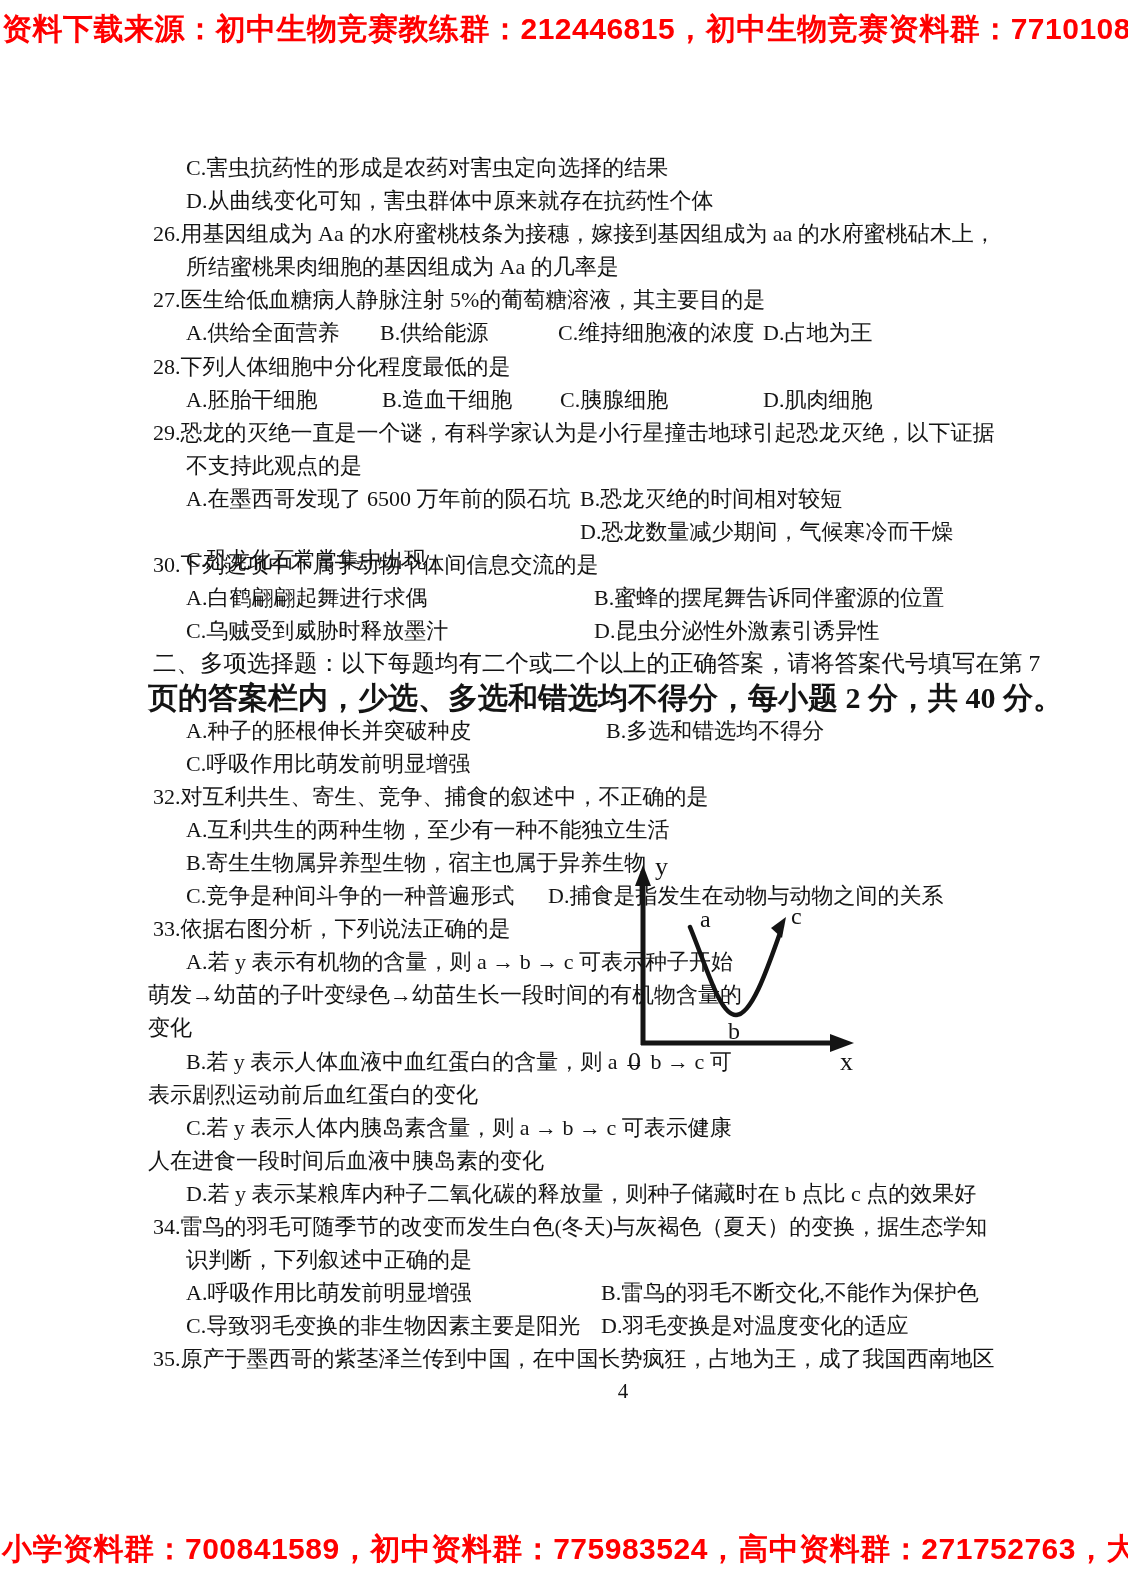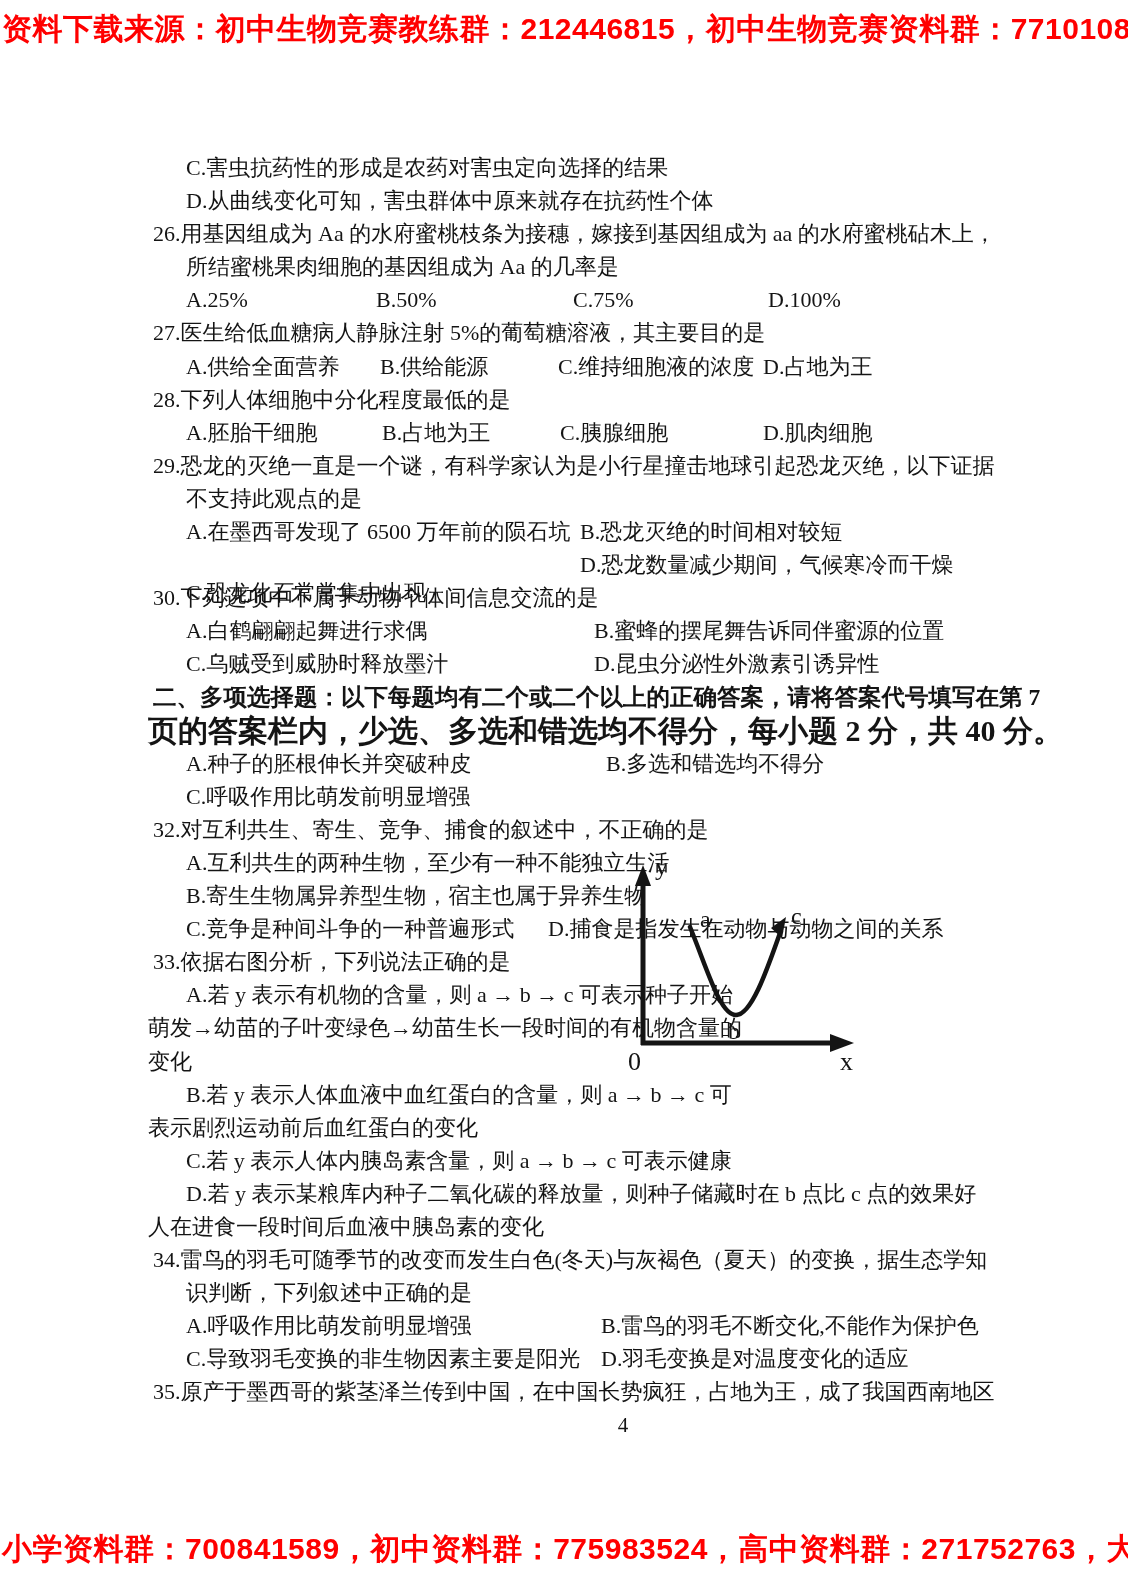--- a/index.html
+++ b/index.html
@@ -14,56 +14,50 @@
     font-family:"Liberation Sans","DejaVu Sans",sans-serif;
   }
   .header{top:9px;}
   .footer{top:1529px;}
   .content{position:absolute;left:148px;top:151px;width:950px;}
   .line{height:33.1px;line-height:33.1px;font-size:22px;white-space:nowrap;}
   .q{padding-left:5px;}
   .opt{padding-left:38px;}
   .cont{padding-left:38px;}
   .cont0{padding-left:0;}
-  .sec{padding-left:5px;font-weight:700;font-size:23.5px;}
+  .sec{padding-left:5px;font-weight:400;font-size:23.5px;}
   .sec0{padding-left:0;font-weight:700;font-size:30px;}
   .opts{padding-left:38px;display:flex;}
   .opts .optcell{display:inline-block;white-space:nowrap;}
   .page{text-align:center;padding-left:0;font-size:21px;}
   .figure{position:absolute;left:628px;top:853px;width:245px;height:222px;}
   .figure svg{display:block;}
   .figure text{font-family:"Liberation Serif","DejaVu Serif",serif;fill:#141414;}
 </style>
 </head>
 <body>
 
 <div class="red-band header">资料下载来源：初中生物竞赛教练群：212446815，初中生物竞赛资料群：771010877，衡水中学初中资料群：4568794</div>
 
 <div class="content">
     <div class="line opt">C.害虫抗药性的形成是农药对害虫定向选择的结果</div>
     <div class="line opt">D.从曲线变化可知，害虫群体中原来就存在抗药性个体</div>
     <div class="line q">26.用基因组成为 Aa 的水府蜜桃枝条为接穗，嫁接到基因组成为 aa 的水府蜜桃砧木上，</div>
     <div class="line cont">所结蜜桃果肉细胞的基因组成为 Aa 的几率是</div>
-    <div class="line opts">
-      <span class="optcell" style="width: 190px;">A.25%</span>
-      <span class="optcell" style="width: 197px;">B.50%</span>
-      <span class="optcell" style="width: 195px;">C.75%</span>
-      <span class="optcell">D.100%</span>
-    </div>
     <div class="line q">27.医生给低血糖病人静脉注射 5%的葡萄糖溶液，其主要目的是</div>
     <div class="line opts">
       <span class="optcell" style="width: 194px;">A.供给全面营养</span>
       <span class="optcell" style="width: 178px;">B.供给能源</span>
       <span class="optcell" style="width: 205px;">C.维持细胞液的浓度</span>
       <span class="optcell">D.占地为王</span>
     </div>
     <div class="line q">28.下列人体细胞中分化程度最低的是</div>
     <div class="line opts">
       <span class="optcell" style="width: 196px;">A.胚胎干细胞</span>
-      <span class="optcell" style="width: 178px;">B.占地为王</span>
+      <span class="optcell" style="width: 178px;">B.造血干细胞</span>
       <span class="optcell" style="width: 203px;">C.胰腺细胞</span>
       <span class="optcell">D.肌肉细胞</span>
     </div>
     <div class="line q">29.恐龙的灭绝一直是一个谜，有科学家认为是小行星撞击地球引起恐龙灭绝，以下证据</div>
     <div class="line cont">不支持此观点的是</div>
     <div class="line opts">
       <span class="optcell" style="width: 394px;">A.在墨西哥发现了 6500 万年前的陨石坑</span>
       <span class="optcell">B.恐龙灭绝的时间相对较短</span>
     </div>
     <div class="line opts">
@@ -95,22 +89,22 @@
       <span class="optcell" style="width: 362px;">C.竞争是种间斗争的一种普遍形式</span>
       <span class="optcell">D.捕食是指发生在动物与动物之间的关系</span>
     </div>
     <div class="line q">33.依据右图分析，下列说法正确的是</div>
     <div class="line opt">A.若 y 表示有机物的含量，则 a → b → c 可表示种子开始</div>
     <div class="line cont0">萌发→幼苗的子叶变绿色→幼苗生长一段时间的有机物含量的</div>
     <div class="line cont0">变化</div>
     <div class="line opt">B.若 y 表示人体血液中血红蛋白的含量，则 a → b → c 可</div>
     <div class="line cont0">表示剧烈运动前后血红蛋白的变化</div>
     <div class="line opt">C.若 y 表示人体内胰岛素含量，则 a → b → c 可表示健康</div>
+    <div class="line cont0">人在进食一段时间后血液中胰岛素的变化</div>
     <div class="line opt">D.若 y 表示某粮库内种子二氧化碳的释放量，则种子储藏时在 b 点比 c 点的效果好</div>
-    <div class="line cont0">人在进食一段时间后血液中胰岛素的变化</div>
     <div class="line q">34.雷鸟的羽毛可随季节的改变而发生白色(冬天)与灰褐色（夏天）的变换，据生态学知</div>
     <div class="line cont">识判断，下列叙述中正确的是</div>
     <div class="line opts">
       <span class="optcell" style="width: 415px;">A.呼吸作用比萌发前明显增强</span>
       <span class="optcell">B.雷鸟的羽毛不断交化,不能作为保护色</span>
     </div>
     <div class="line opts">
       <span class="optcell" style="width: 415px;">C.导致羽毛变换的非生物因素主要是阳光</span>
       <span class="optcell">D.羽毛变换是对温度变化的适应</span>
     </div>

